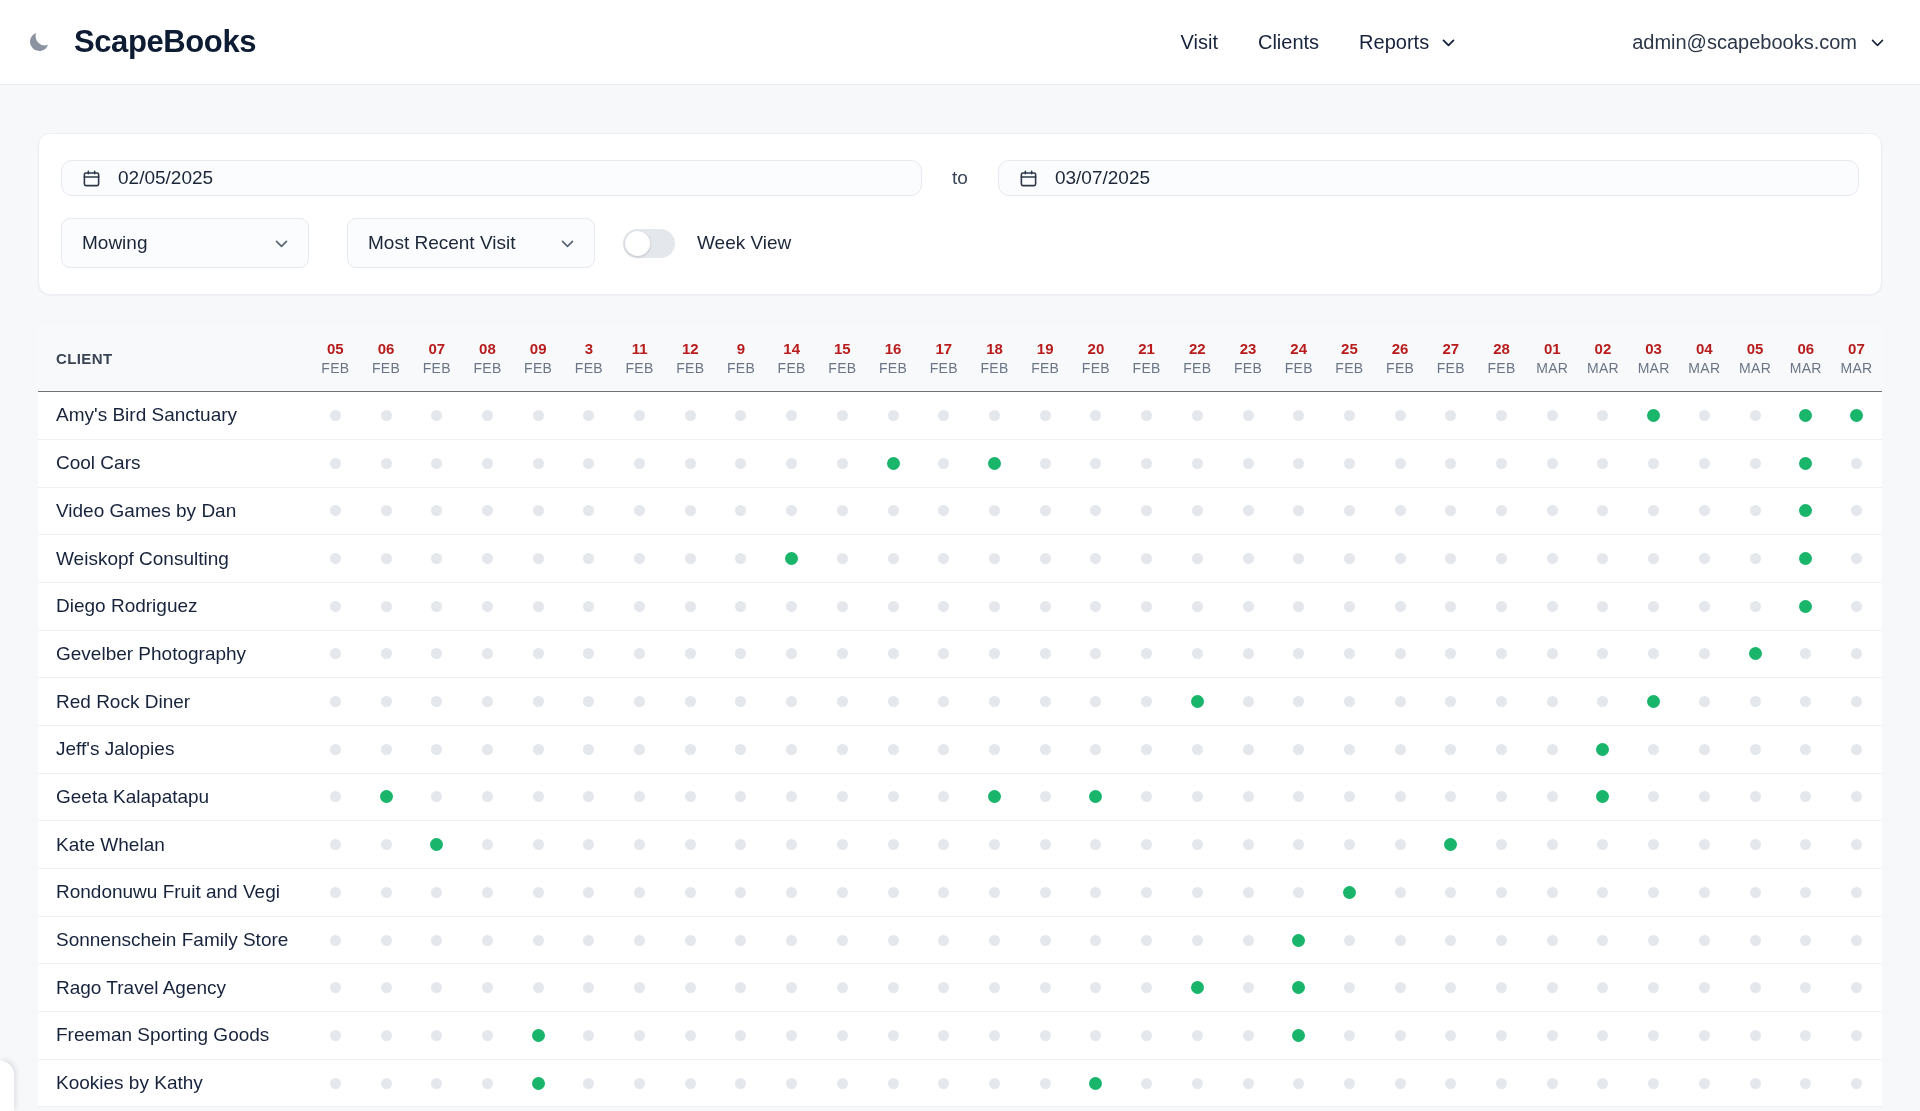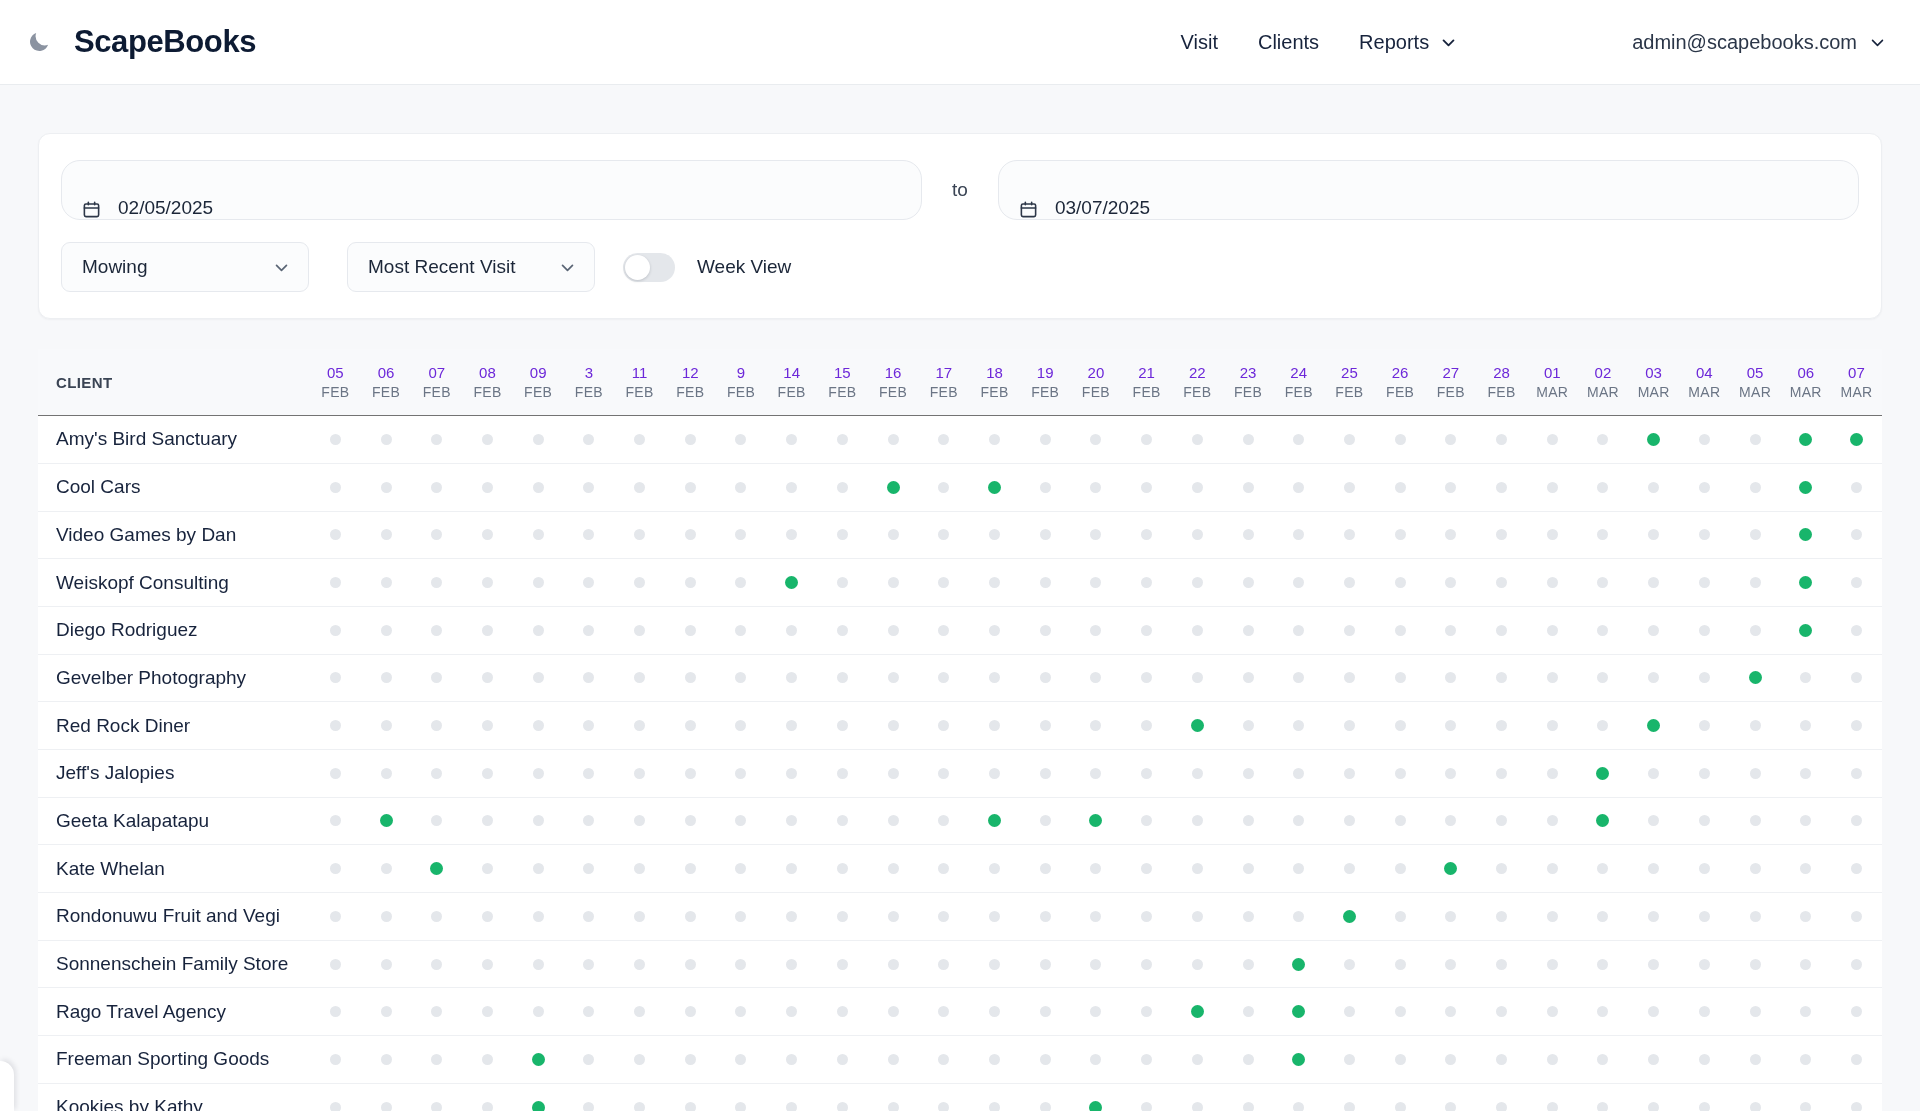--- a/index.html
+++ b/index.html
@@ -88,26 +88,26 @@
     padding: 26px 22px 26px 22px;
     box-shadow: 0 1px 2px rgba(16,24,40,0.04);
   }
   .date-row {
     display: flex;
     align-items: center;
     gap: 0;
   }
   .date-field {
     flex: 1 1 0;
-    height: 60px;
+    height: 36px;
     background: #fbfcfd;
     border: 1px solid #e6e9ee;
-    border-radius: 19px;
+    border-radius: 11px;
     display: flex;
-    align-items: flex-end;
+    align-items: center;
     gap: 17px;
     padding: 0 20px;
     cursor: pointer;
   }
   .cal-icon { width: 19px; height: 19px; display:block; color: #2d3748; flex: none; }
   .date-value {
     font-size: 19px;
     color: #1b2638;
   }
   .to-label {
@@ -207,22 +207,22 @@
   .day-head {
     flex: 1 1 0;
     display: flex;
     flex-direction: column;
     align-items: center;
     justify-content: center;
     padding: 14px 0 13px 0;
   }
   .day-num {
     font-size: 15px;
-    font-weight: normal;
-    color: #6d28d9;
+    font-weight: bold;
+    color: #b91c1c;
     line-height: 1.35;
   }
   .day-mon {
     font-size: 14px;
     color: #6b7585;
     line-height: 1.35;
     letter-spacing: 0.3px;
   }
   .body-row { height: 47.7px; }
   .cell {

